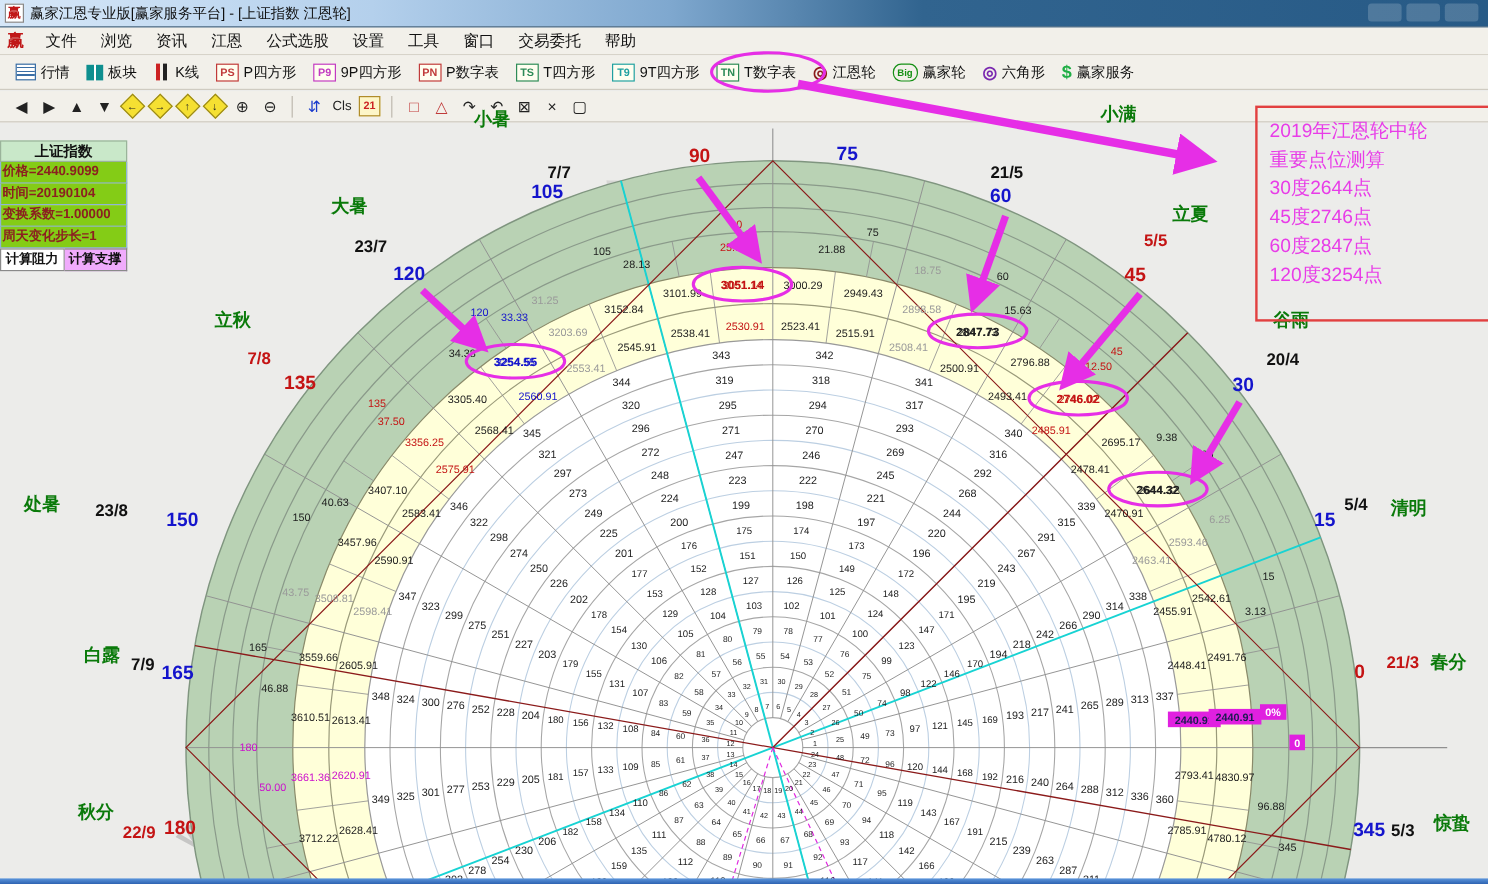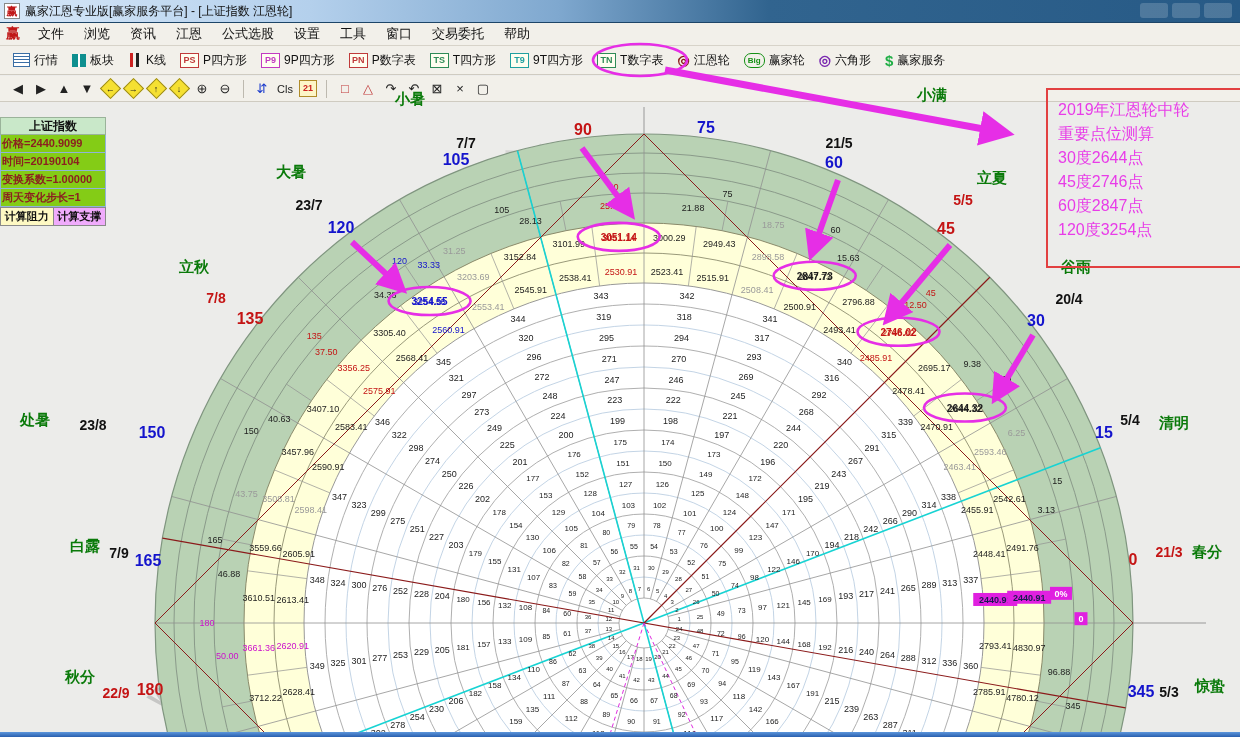--- a/index.html
+++ b/index.html
@@ -45,21 +45,21 @@
   .cal{width:16px;height:15px;background:#fdf6c8;border:1px solid #b08c2a;color:#c22;
     font-size:9px;font-weight:bold;text-align:center;line-height:15px;}
   
   .panel{position:absolute;left:0;top:117px;width:106px;z-index:2;font-weight:bold;}
   .panel-title{background:#c9e8c9;border:1px solid #9ab39a;color:#111;font-size:12px;
     text-align:center;height:16px;line-height:16px;}
   .panel-row{background:#84cc16;border:1px solid #8fb4d8;border-top:none;color:#8b2020;
     font-size:11px;height:17px;line-height:17px;padding-left:1px;white-space:nowrap;overflow:hidden;}
   .panel-btns{display:flex;}
   .panel-btn{flex:1;font-size:11px;height:17px;line-height:17px;text-align:center;
-    border:1px solid #8a8a8a;background:#fef9c3;color:#111;}
+    border:1px solid #8a8a8a;background:#ffffff;color:#111;}
   .panel-btn.alt{background:#f0abfc;border-left:none;}
   
   .anno{position:absolute;left:1046px;top:88px;width:212px;height:180px;z-index:4;
     border:2px solid #e24040;padding:8px 0 0 10px;box-sizing:border-box;}
   .anno div{color:#e83ce8;font-size:16px;line-height:24px;white-space:nowrap;}
   
   #wheel{position:absolute;left:0;top:0;z-index:3;pointer-events:none;
     font-family:"Liberation Sans",sans-serif;}
   .taskbar{position:absolute;left:0;bottom:0;width:1240px;height:5px;z-index:5;
     background:linear-gradient(#5c96dc,#2a5fae);}

